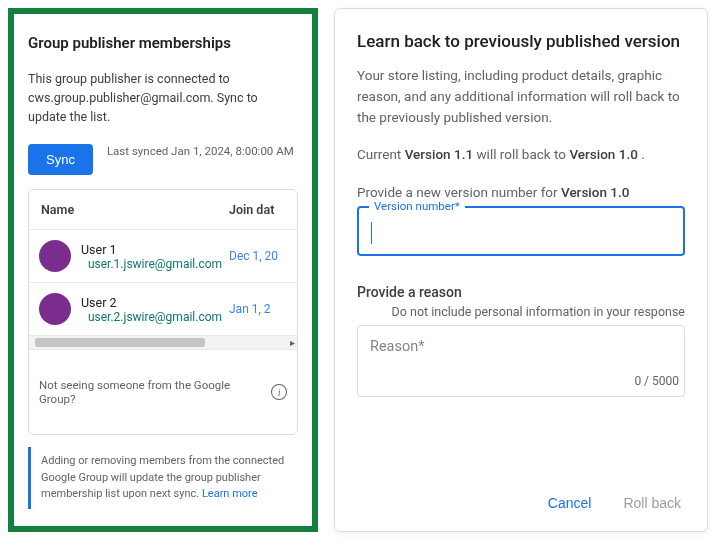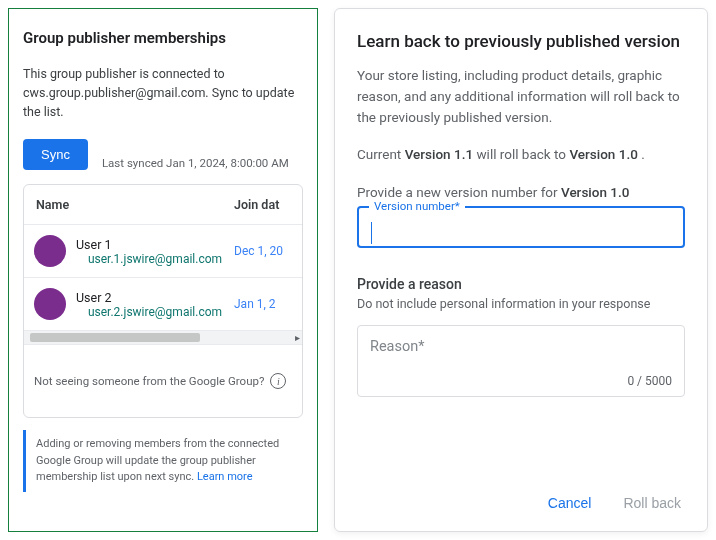--- a/index.html
+++ b/index.html
@@ -7,40 +7,40 @@
       font-family: Roboto, "Helvetica Neue", Arial, sans-serif;
       background: #fff;
       width: 716px;
       height: 540px;
       display: flex;
       gap: 16px;
       padding: 8px;
     }
     .panel-left {
       width: 310px;
-      border: 1px solid #15803d;
+      border: 6px solid #15803d;
       padding: 20px 14px 14px 14px;
       display: flex;
       flex-direction: column;
     }
     .panel-left h2 {
       font-size: 15px;
       font-weight: 600;
       color: #202124;
       margin-bottom: 18px;
     }
     .desc {
       font-size: 12.5px;
       color: #3c4043;
       line-height: 1.5;
       margin-bottom: 18px;
     }
     .sync-row {
       display: flex;
-      align-items: flex-end;
+      align-items: flex-start;
       gap: 14px;
       margin-bottom: 14px;
     }
     .btn-sync {
       background: #1a73e8;
       color: #fff;
       border: none;
       border-radius: 4px;
       padding: 8px 18px;
       font-size: 13px;
@@ -168,21 +168,21 @@
     .provide-label {
       font-size: 13.5px;
       color: #5f6368;
       margin-bottom: 6px;
     }
     .provide-label b { color: #3c4043; font-weight: 500; }
     .input-outlined {
       position: relative;
       border: 2px solid #1a73e8;
       border-radius: 4px;
-      height: 42px;
+      height: 50px;
       margin-bottom: 28px;
     }
     .input-outlined .floating {
       position: absolute;
       top: -9px;
       left: 10px;
       background: #fff;
       padding: 0 5px;
       font-size: 11.5px;
       color: #1a73e8;
@@ -206,36 +206,37 @@
     }
     .reason-heading {
       font-size: 14px;
       color: #3c4043;
       font-weight: 500;
       margin-bottom: 4px;
     }
     .reason-sub {
       font-size: 12.5px;
       color: #5f6368;
-      margin-bottom: 14px;
+      margin-bottom: 6px;
+      text-align: right;
     }
     .textarea-box {
       border: 1px solid #dadce0;
       border-radius: 4px;
       height: 72px;
       padding: 10px 12px;
       position: relative;
     }
     .textarea-placeholder {
       color: #80868b;
       font-size: 14.5px;
     }
     .char-count {
       position: absolute;
-      right: 12px;
+      right: 5px;
       bottom: 8px;
       font-size: 12px;
       color: #5f6368;
     }
     .dialog-actions {
       margin-top: auto;
       display: flex;
       justify-content: flex-end;
       gap: 24px;
       padding-top: 20px;

